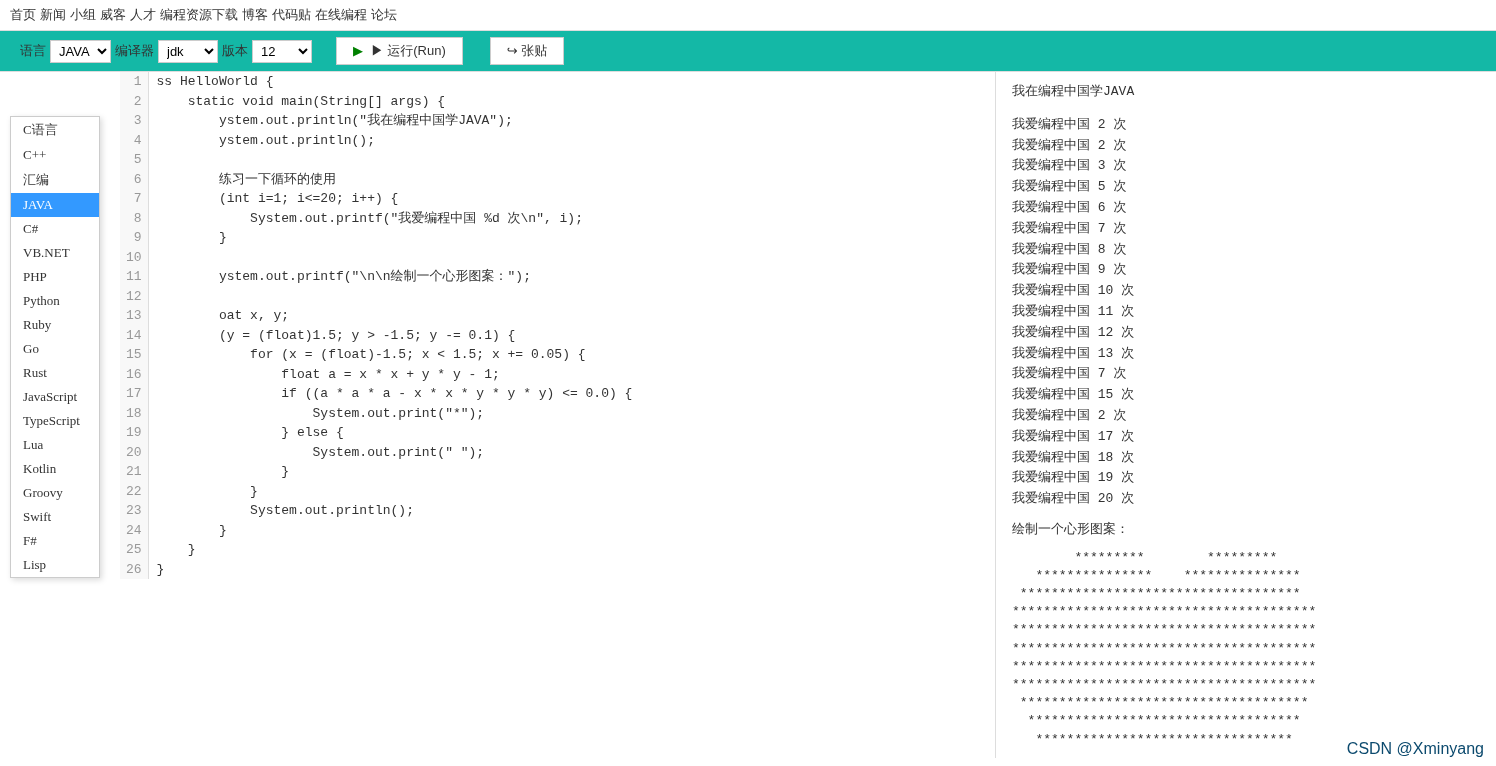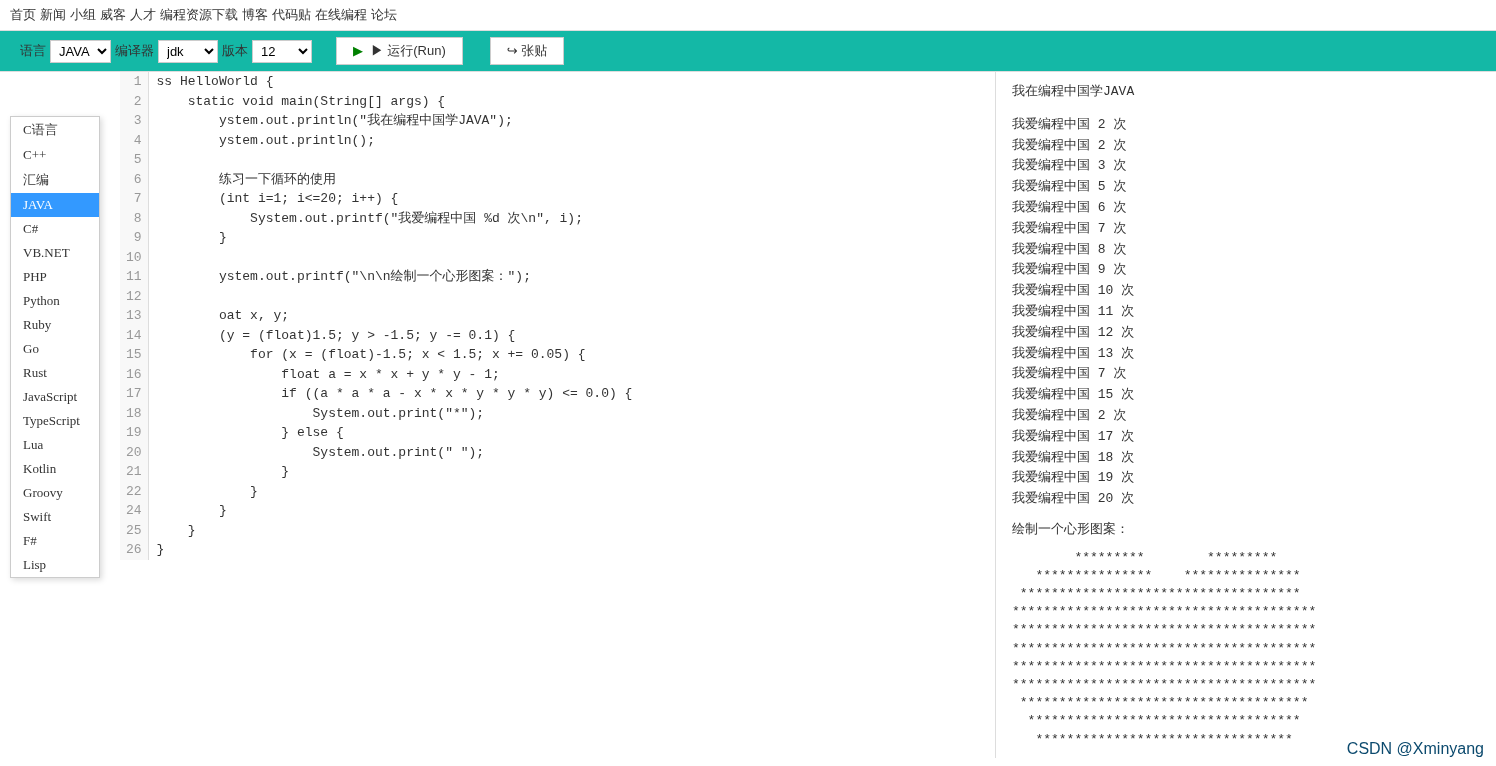--- a/index.html
+++ b/index.html
@@ -294,20 +294,24 @@
               <td class="line-num">20</td>
               <td class="line-code">                    System.out.print(" ");</td>
             </tr>
             <tr>
               <td class="line-num">21</td>
               <td class="line-code">                }</td>
             </tr>
             <tr>
               <td class="line-num">22</td>
               <td class="line-code">            }</td>
+            </tr>
+            <tr>
+              <td class="line-num">23</td>
+              <td class="line-code">            System.out.println();</td>
             </tr>
             <tr>
               <td class="line-num">24</td>
               <td class="line-code">        }</td>
             </tr>
             <tr>
               <td class="line-num">25</td>
               <td class="line-code">    }</td>
             </tr>
             <tr>

